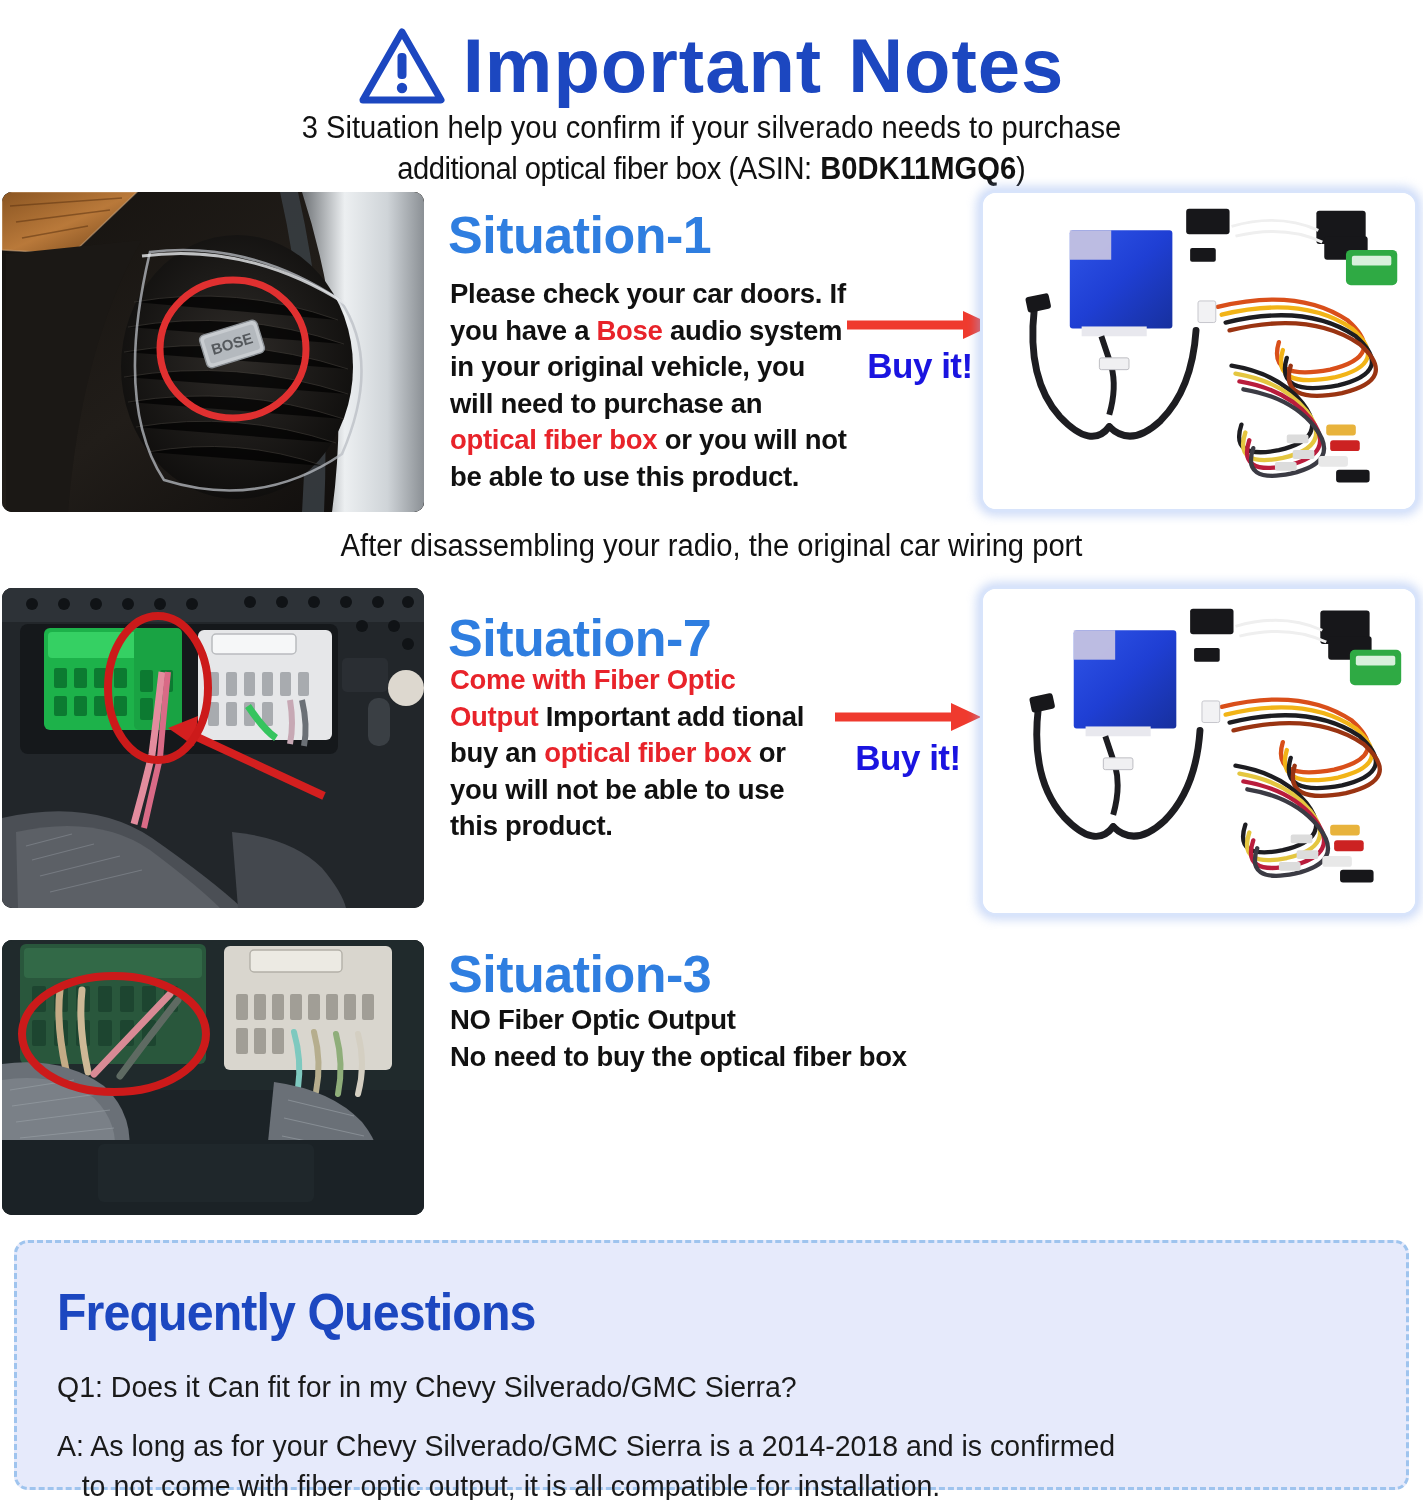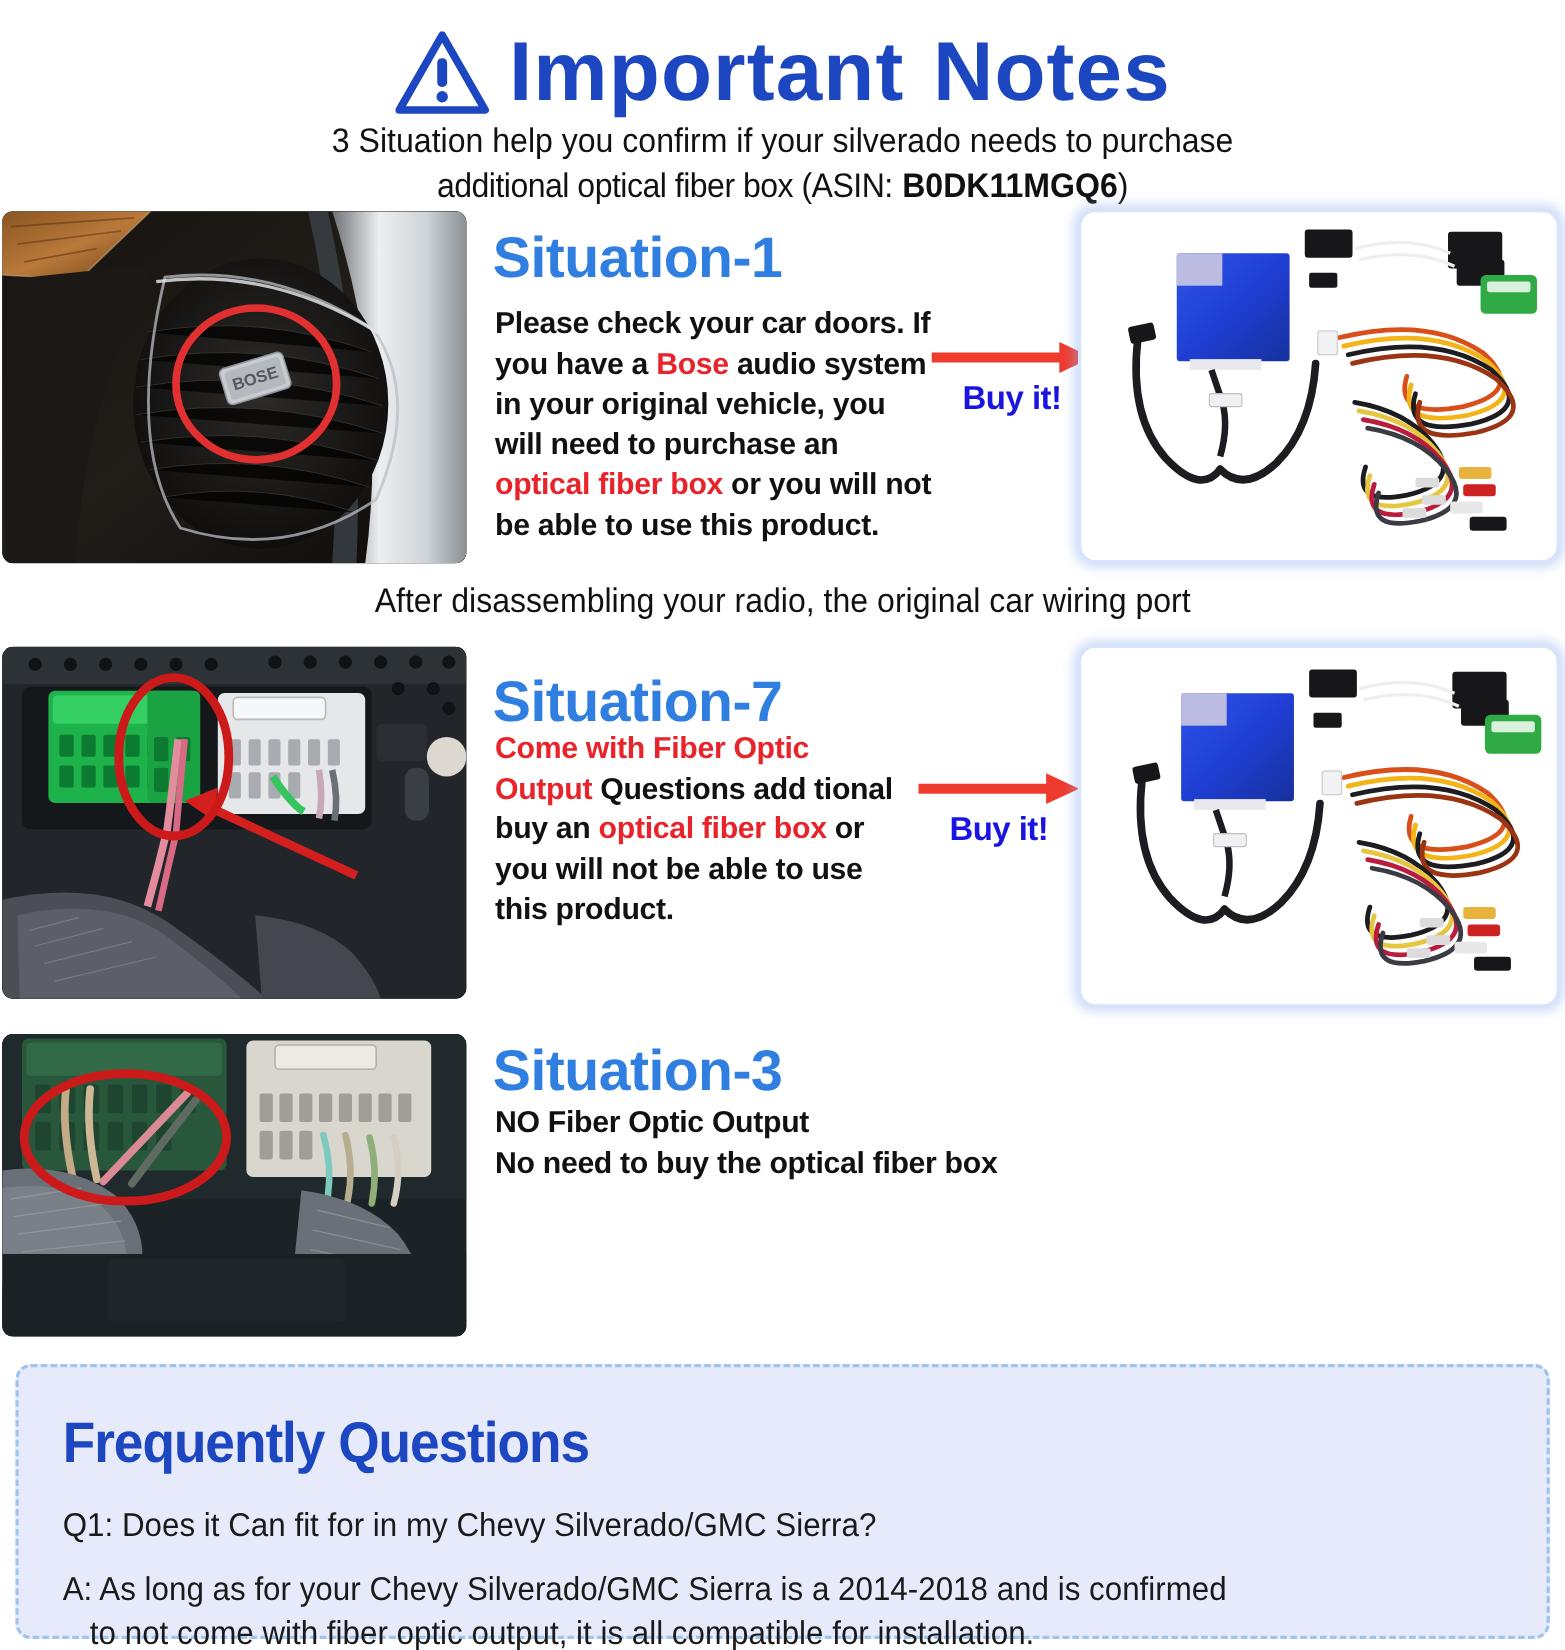--- a/index.html
+++ b/index.html
@@ -59,21 +59,21 @@
   .mid-caption {
     position: absolute; left: 0; top: 528px; width: 1423px; text-align: center;
     font-size: 31px; color: #111; transform: scaleX(0.94);
     transform-origin: center top;
   }
 
   
   .buy-wrap { position: absolute; }
   .buy-arrow { display: block; }
   .buy-label {
-    font-size: 30px; font-weight: bold; color: #1a14e0;
+    font-size: 35px; font-weight: bold; color: #1a14e0;
     text-align: center; letter-spacing: -0.5px; margin-top: 4px;
   }
 
   
   .faq {
     position: absolute; left: 14px; top: 1240px;
     width: 1395px; height: 250px;
     background: #e6eafb;
     border: 3px dashed #9fc4ee;
     border-radius: 14px;
@@ -329,21 +329,21 @@
       <path d="M322 208 L180 142" fill="none" stroke="#d41f1f" stroke-width="8"></path>
       <path d="M196 128 L166 140 L192 158 Z" fill="#d41f1f"></path>
 
       <ellipse cx="156" cy="100" rx="50" ry="72" fill="none" stroke="#cc1a1a" stroke-width="8"></ellipse>
     </svg>
   </div>
 
   <div class="sit-head" style="left:448px; top:608px;">Situation-7</div>
   <div class="sit-body" style="left:450px; top:662px; width:380px;">
     <span class="red">Come with Fiber Optic</span>
-    <span class="red">Output</span><span> Questions add</span>
+    <span class="red">Output</span><span> Important add</span>
     <span>tional buy an </span><span class="red">optical fiber</span>
     <span class="red">box</span><span> or you will not be</span>
     <span>able to use this product.</span>
   </div>
 
   <div class="buy-wrap" style="left:833px; top:700px; width:150px;">
     <svg class="buy-arrow" width="150" height="34" viewBox="0 0 150 34">
       <line x1="2" y1="17" x2="120" y2="17" stroke="#ef3a2e" stroke-width="9"></line>
       <path d="M118 3 L148 17 L118 31 Z" fill="#ef3a2e"></path>
     </svg>

